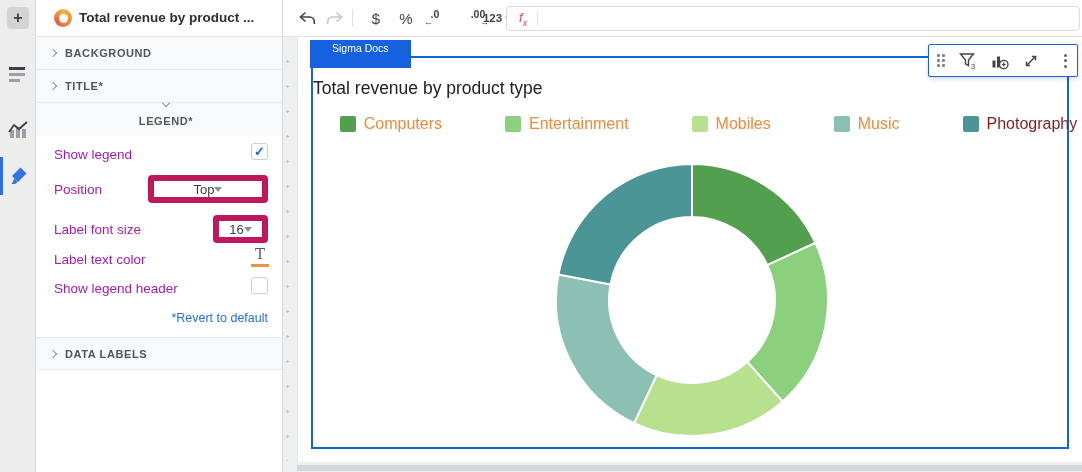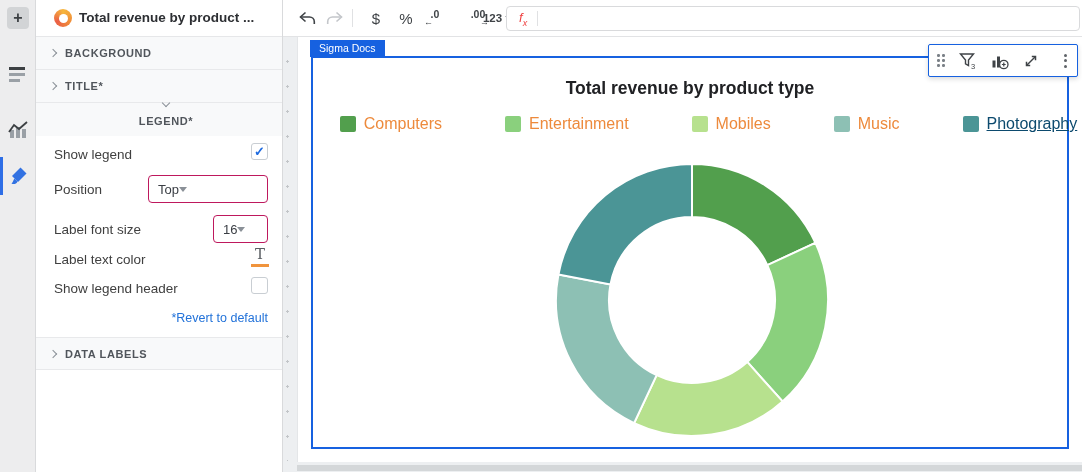--- a/index.html
+++ b/index.html
@@ -34,27 +34,27 @@
   #panel-kebab{left:258px;top:11px;}
   .section-row{left:0;width:246px;height:33px;background:#f8f9fa;border-bottom:1px solid #e8e9eb;
                display:flex;align-items:center;padding-left:14px;gap:9px;cursor:pointer;}
   .section-label{font-size:11px;font-weight:700;letter-spacing:.6px;color:#50555b;}
   .chev{width:6px;height:6px;border-right:1.5px solid #8a9097;border-bottom:1.5px solid #8a9097;
         display:inline-block;}
   .chev.right{transform:rotate(-45deg);}
   .chev.down{transform:rotate(45deg);margin-top:-3px;}
   #sec-background{top:37px;} #sec-title{top:70px;} #sec-legend{top:103px;border-bottom:none;flex-direction:column;}
   #sec-datalabels{top:337px;border-top:1px solid #e8e9eb;}
-  .ctl-label{font-size:13.5px;color:#404040;}
+  .ctl-label{font-size:13.5px;color:#a21caf;}
   .checkbox{width:17px;height:17px;border:1px solid #c9ced3;border-radius:3px;background:#fff;
             display:flex;align-items:center;justify-content:center;cursor:pointer;}
   .checkbox .check{display:none;color:#1f6be0;font-size:13px;font-weight:700;line-height:1;}
   .checkbox.checked .check{display:block;}
-  .select{border:1px solid #be185d;border-radius:4px;background:#fff;display:flex;align-items:center;
-          justify-content:flex-start;padding:0 9px;cursor:pointer;}
+  .select{border:6px solid #be185d;border-radius:4px;background:#fff;display:flex;align-items:center;
+          justify-content:center;padding:0 9px;cursor:pointer;}
   .select .val{font-size:13px;color:#3a3e44;}
   .caret{width:0;height:0;border-left:4px solid transparent;border-right:4px solid transparent;
          border-top:5px solid #8a9097;}
   #color-btn{width:18px;height:22px;display:flex;flex-direction:column;align-items:center;cursor:pointer;}
   #color-btn .tg{font-family:"DejaVu Serif",serif;font-size:15px;color:#5a5e63;line-height:17px;}
   #color-btn .bar{width:18px;height:3px;margin-top:1px;}
   #revert-link{font-size:12.5px;cursor:pointer;}
 
   
   #topbar{left:283px;top:0;width:799px;height:37px;background:#fff;border-bottom:1px solid #e2e3e5;}
@@ -77,24 +77,24 @@
   
   #canvas{left:283px;top:37px;width:799px;height:435px;background:#edeff1;}
   #grid-dots{left:2px;top:6px;width:5px;height:418px;
      background-image:radial-gradient(circle,#c2c5c8 1.1px,transparent 1.4px);
      background-size:5px 25px;background-position:center 6px;}
   #page{left:14px;top:0;width:785px;height:425px;background:#fff;border-left:1px solid #e4e6e8;}
   #hscroll{left:14px;top:428px;width:785px;height:6px;background:#d4d7d9;}
 
   
   #element{left:28px;top:19px;width:758px;height:393px;background:#fff;border:2px solid #1661e0;}
-  #el-tag{left:27px;top:3px;height:17px;background:#1661e0;color:#fff;font-size:10.5px;
-          line-height:17px;padding:0 9px;cursor:pointer;}
-  #chart-title{position:absolute;left:0;top:20px;width:100%;text-align:center;font-size:17.5px;
-               font-weight:700;color:#202124;}
+  #el-tag{left:27px;top:3px;height:28px;background:#1661e0;color:#fff;font-size:10.5px;
+          line-height:17px;padding:0 22px;cursor:pointer;}
+  #chart-title{position:absolute;left:0;top:20px;width:100%;font-size:17.5px;
+               font-weight:400;color:#202124;}
   #chart-legend{position:absolute;left:0;top:57px;width:100%;display:flex;justify-content:center;
                 align-items:center;gap:26px;}
   .legend-item{display:flex;align-items:center;gap:8px;cursor:pointer;padding-left:37px;}
   .legend-swatch{width:16px;height:16px;border-radius:2px;}
   .legend-label{font-size:16px;}
   #donut-wrap{position:absolute;left:239px;top:102px;width:280px;height:280px;}
 
   
   #sel-toolbar{left:645px;top:7px;width:150px;height:33px;background:#fff;border:1px solid #1661e0;
                border-radius:2px;box-shadow:0 2px 5px rgba(0,0,0,.15);display:flex;align-items:center;
@@ -245,21 +245,21 @@
           <span class="legend-item">
             <span class="legend-swatch" style="background: rgb(183, 225, 142);"></span>
             <span class="legend-label" style="color: rgb(237, 138, 60);">Mobiles</span>
           </span>
           <span class="legend-item">
             <span class="legend-swatch" style="background: rgb(141, 192, 180);"></span>
             <span class="legend-label" style="color: rgb(237, 138, 60);">Music</span>
           </span>
           <span class="legend-item">
             <span class="legend-swatch" style="background: rgb(75, 149, 150);"></span>
-            <span class="legend-label" style="color: #0c4a6e; text-decoration: underline;">Photography</span>
+            <span class="legend-label" style="color: #7f1d1d;">Photography</span>
           </span>
         </div>
       <div id="donut-wrap">
         <svg id="donut-svg" width="280" height="280" viewBox="0 0 280 280">
             <path d="M 140.00 4.00 A 136 136 0 0 1 263.42 82.87 L 215.32 105.13 A 83 83 0 0 0 140.00 57.00 Z" fill="#529f4d" stroke="#ffffff" stroke-width="2"></path>
             <path d="M 263.42 82.87 A 136 136 0 0 1 230.58 241.45 L 195.28 201.91 A 83 83 0 0 0 215.32 105.13 Z" fill="#8ad07d" stroke="#ffffff" stroke-width="2"></path>
             <path d="M 230.58 241.45 A 136 136 0 0 1 82.09 263.06 L 104.66 215.10 A 83 83 0 0 0 195.28 201.91 Z" fill="#b7e18e" stroke="#ffffff" stroke-width="2"></path>
             <path d="M 82.09 263.06 A 136 136 0 0 1 6.41 114.52 L 58.47 124.45 A 83 83 0 0 0 104.66 215.10 Z" fill="#8dc0b4" stroke="#ffffff" stroke-width="2"></path>
             <path d="M 6.41 114.52 A 136 136 0 0 1 140.00 4.00 L 140.00 57.00 A 83 83 0 0 0 58.47 124.45 Z" fill="#4b9596" stroke="#ffffff" stroke-width="2"></path>
           </svg>

